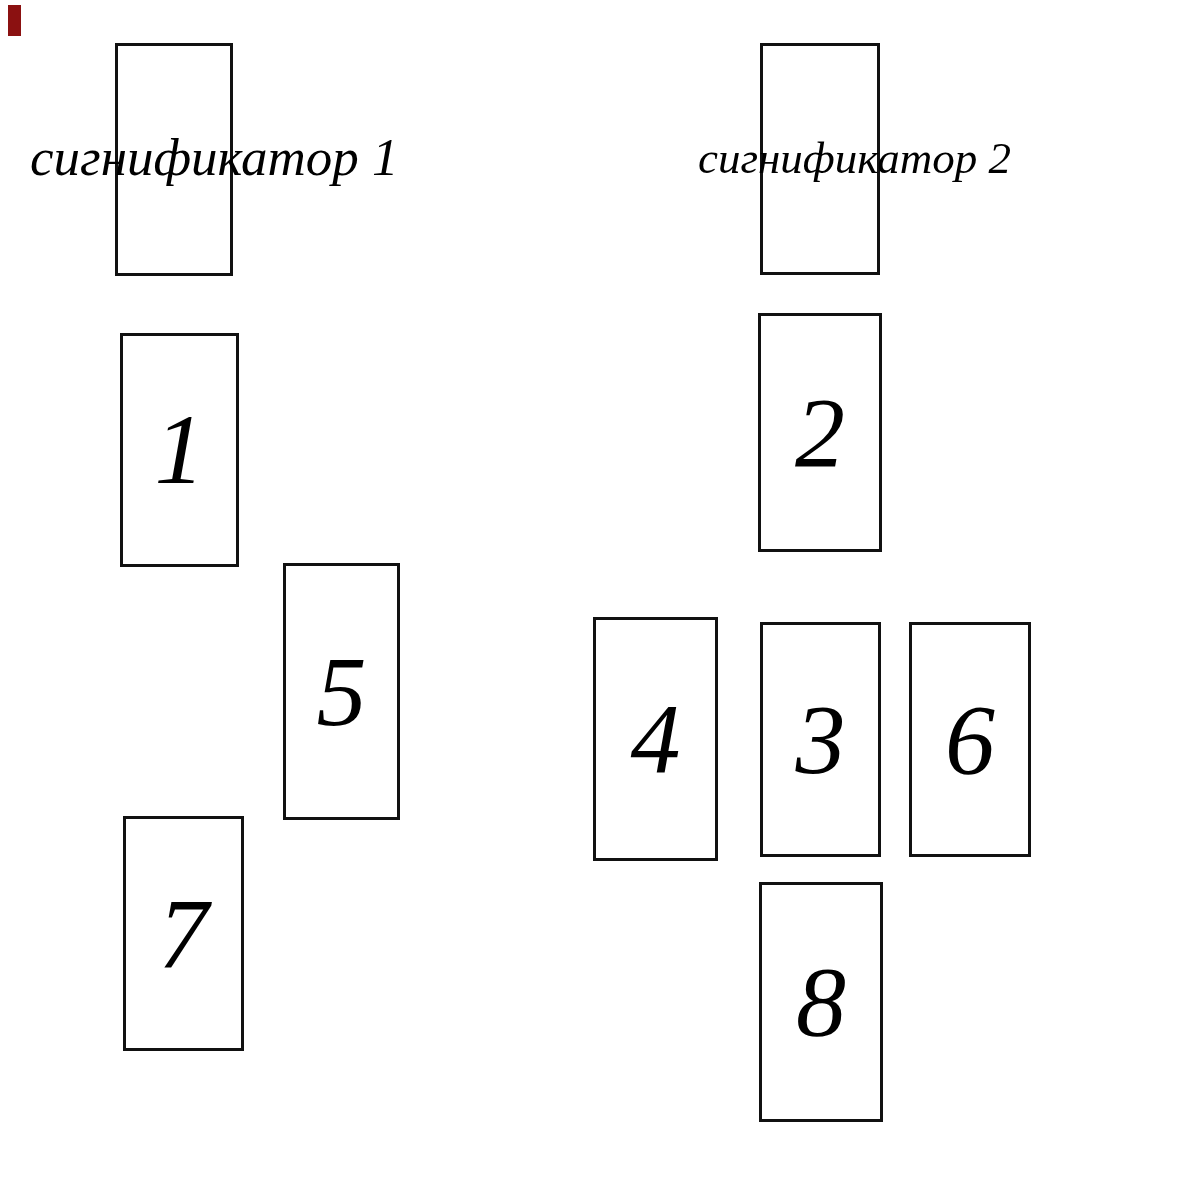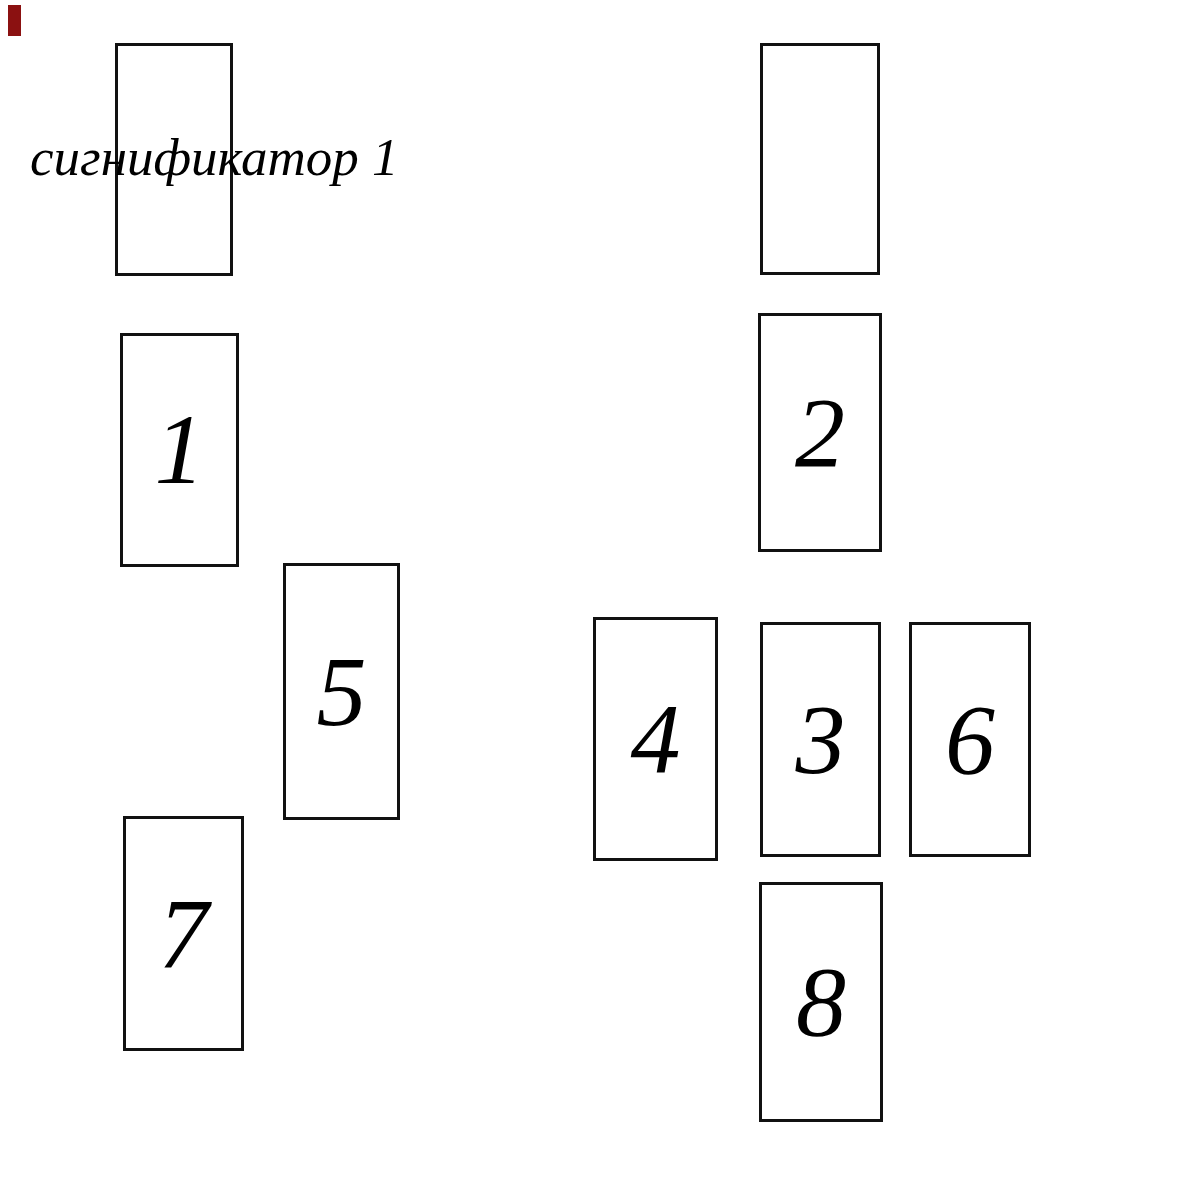--- a/index.html
+++ b/index.html
@@ -85,20 +85,21 @@
   </div>
 
   <div class="card" id="card5">
     <span class="num">5</span>
   </div>
 
   <div class="card" id="card7">
     <span class="num">7</span>
   </div>
 
+  <div class="label" id="label2">сигнификатор 2</div>
 
   <div class="card" id="sig2"></div>
 
   <div class="card" id="card2">
     <span class="num">2</span>
   </div>
 
   <div class="card" id="card4">
     <span class="num">4</span>
   </div>

